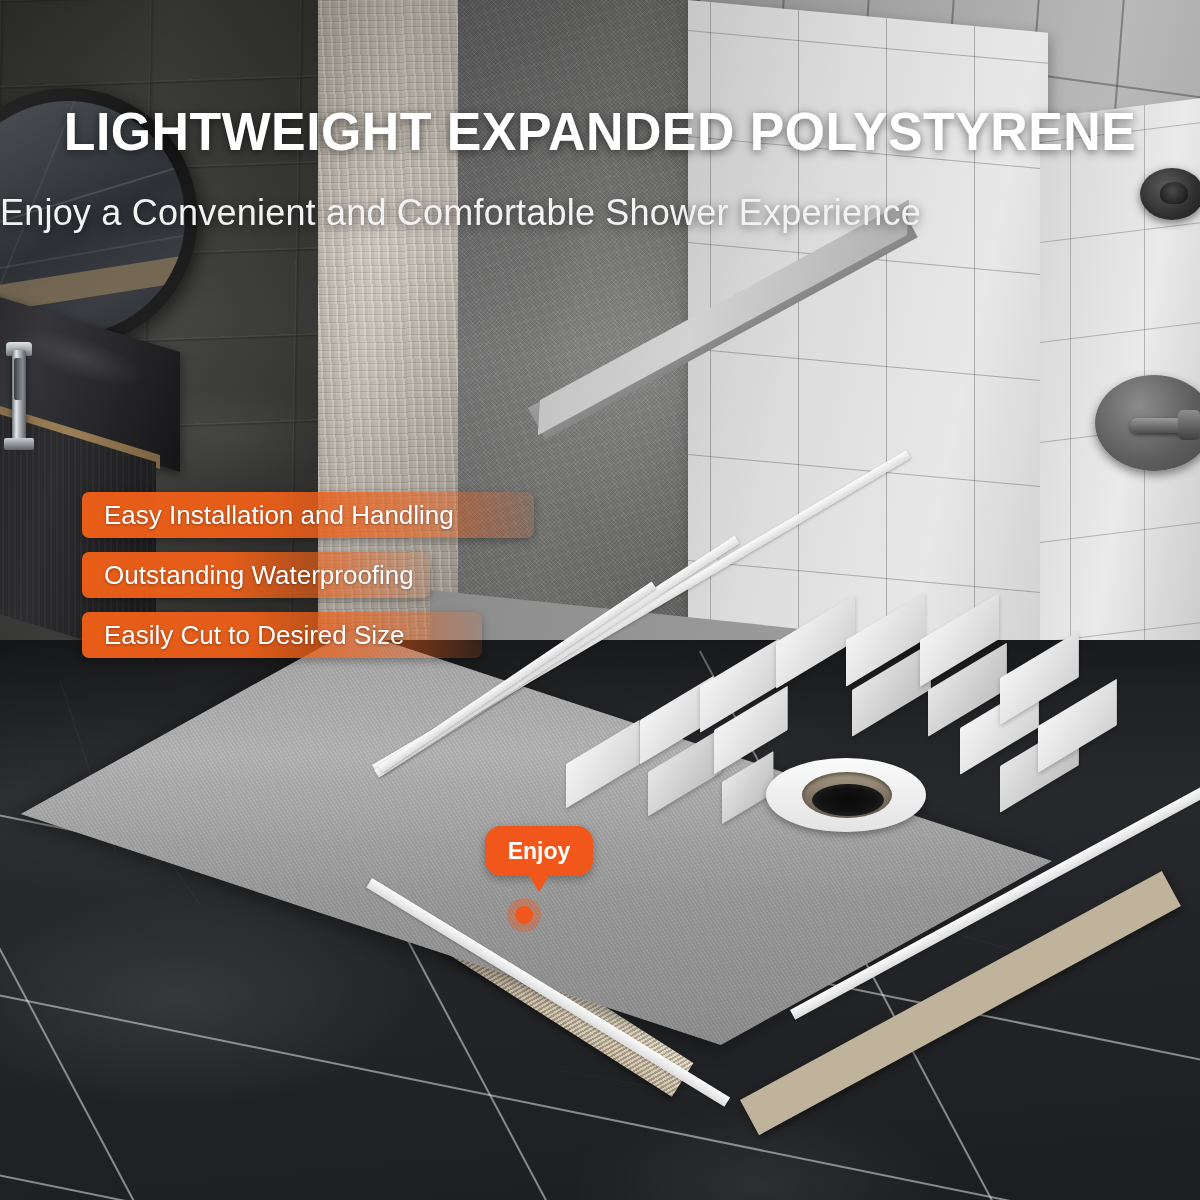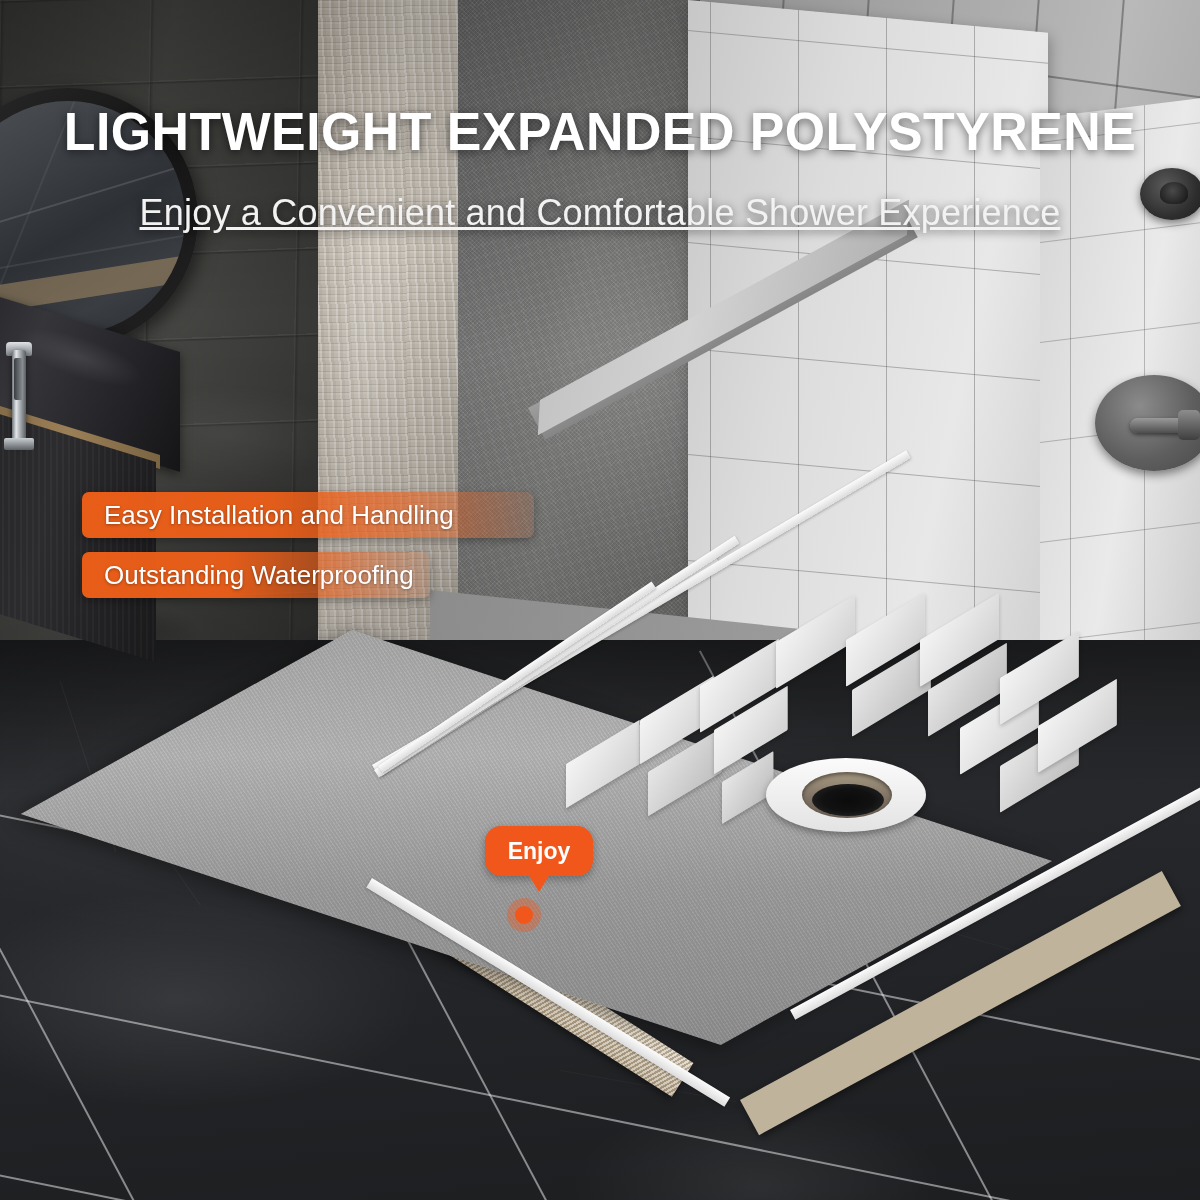--- a/index.html
+++ b/index.html
@@ -319,28 +319,27 @@
     font-size:54px;
     font-weight:700;
     letter-spacing:.5px;
     line-height:1;
     transform:scaleX(.96);
     text-shadow:0 2px 10px rgba(0,0,0,.55);
     white-space:nowrap;
   }
   .subhead{
     position:absolute; left:0; right:0; top:192px;
-    text-align:center;
+    text-align:left;
     color:#f2f2f2;
     font-size:36px;
     font-weight:400;
     letter-spacing:.2px;
     text-shadow:0 2px 10px rgba(0,0,0,.55);
     white-space:nowrap;
-    text-decoration:underline;
   }
 
   
   #features{ position:absolute; left:82px; top:492px; }
   .pill{
     position:relative;
     height:46px;
     margin-bottom:14px;
     border-radius:7px;
     display:flex; align-items:center;
@@ -523,20 +522,23 @@
   <div class="headline">LIGHTWEIGHT EXPANDED POLYSTYRENE</div>
   <div class="subhead">Enjoy a Convenient and Comfortable Shower Experience</div>
 
   <div id="features">
     <div class="pill w1">
       <span>Easy Installation and Handling</span>
     </div>
     <div class="pill w3">
       <span>Outstanding Waterproofing</span>
     </div>
+    <div class="pill w4">
+      <span>Easily Cut to Desired Size</span>
+    </div>
   </div>
 
   <div id="callout">
     <div class="bubble">
       <span>Enjoy</span>
     </div>
     <div class="dot-outer"></div>
     <div class="dot-inner"></div>
   </div>
 

